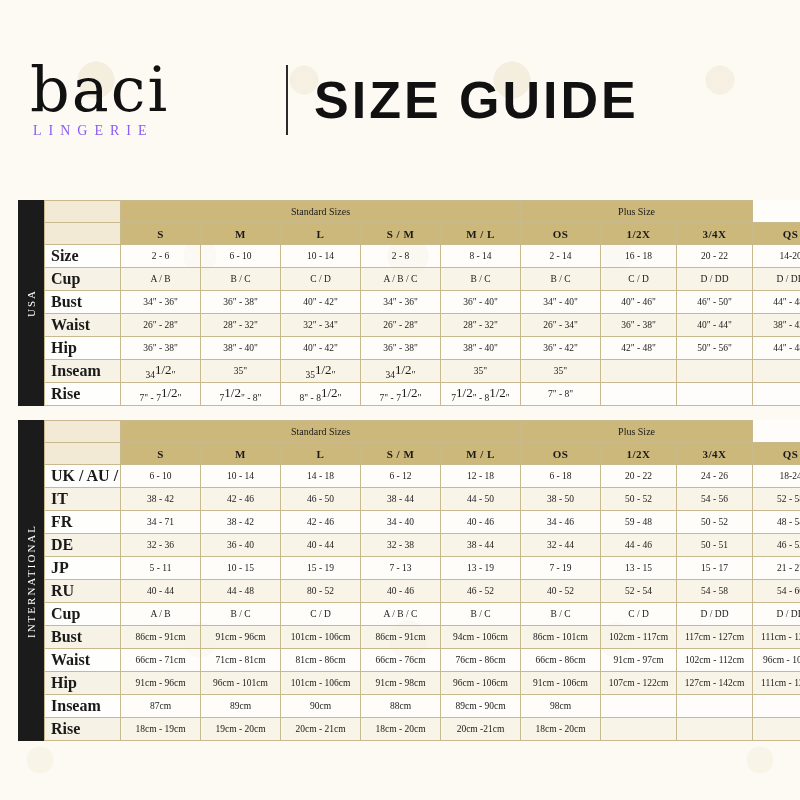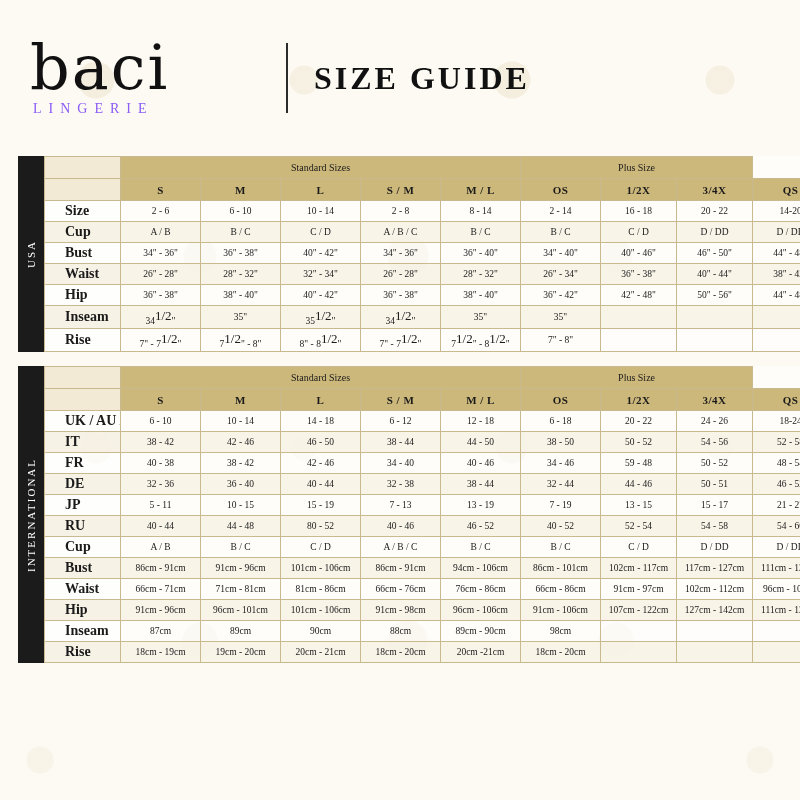--- a/index.html
+++ b/index.html
@@ -42,21 +42,21 @@
   .page {
     position: relative;
     z-index: 1;
     padding: 0 18px;
   }
 
   
   .header {
     display: flex;
     align-items: center;
-    height: 156px;
+    height: 200px;
     padding-left: 12px;
   }
   .brand {
     width: 250px;
     text-align: left;
   }
   .brand-name {
     font-family: "DejaVu Serif", serif;
     font-size: 62px;
     letter-spacing: 2px;
@@ -72,22 +72,22 @@
     margin-top: 3px;
     padding-left: 3px;
   }
   .divider-vert {
     width: 2px;
     height: 70px;
     background: #2b2b2b;
     margin: 0 26px 0 6px;
   }
   .guide-title {
-    font-family: Liberation Serif, serif;
-    font-size: 32px;
+    font-family: Liberation Sans, sans-serif;
+    font-size: 52px;
     letter-spacing: 3px;
     font-weight: 700;
     color: #111;
   }
 
   
   .table-block {
     display: flex;
     margin-bottom: 14px;
   }
@@ -142,23 +142,23 @@
     font-weight: 700;
     font-size: 11px;
     height: 17px;
     letter-spacing: 0.5px;
   }
   .size-head td.blank {
     background: #f2ead5;
   }
   td.rowlabel {
     text-align: left;
-    padding-left: 20px;
+    padding-left: 6px;
     font-weight: 700;
-    font-size: 14px;
+    font-size: 16px;
     background: rgba(255,255,255,0.35);
   }
   tr.alt td {
     background: rgba(246,240,226,0.75);
   }
   tr.alt td.rowlabel {
     background: rgba(246,240,226,0.85);
   }
   .frac {
     font-size: 13px;
@@ -361,21 +361,21 @@
             <td class="">46 - 50</td>
             <td class="">38 - 44</td>
             <td class="">44 - 50</td>
             <td class="">38 - 50</td>
             <td class="">50 - 52</td>
             <td class="">54 - 56</td>
             <td class="">52 - 58</td>
           </tr>
           <tr class="datarow">
             <td class="rowlabel">FR</td>
-            <td class="">40 - 38</td>
+            <td class="">34 - 71</td>
             <td class="">38 - 42</td>
             <td class="">42 - 46</td>
             <td class="">34 - 40</td>
             <td class="">40 - 46</td>
             <td class="">34 - 46</td>
             <td class="">59 - 48</td>
             <td class="">50 - 52</td>
             <td class="">48 - 54</td>
           </tr>
           <tr class="datarow alt">

